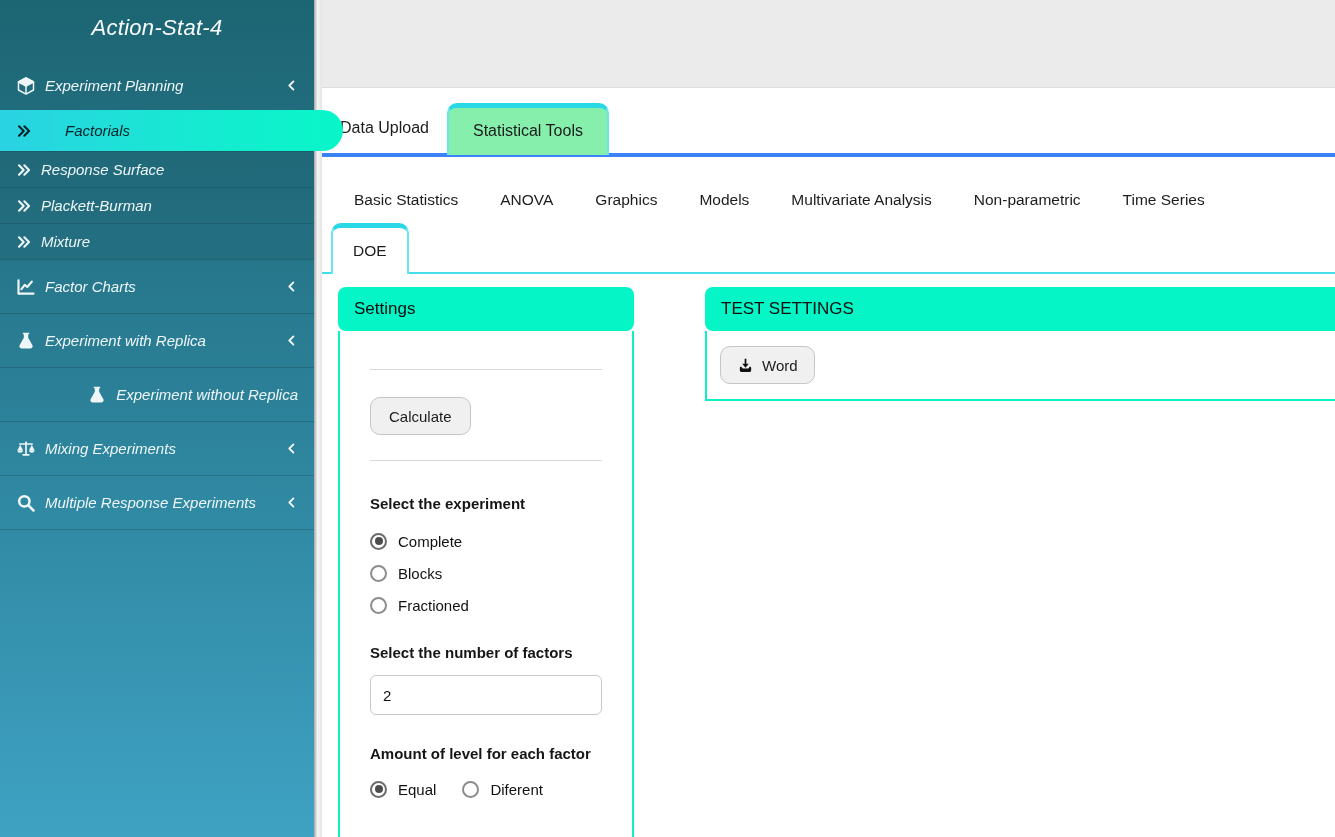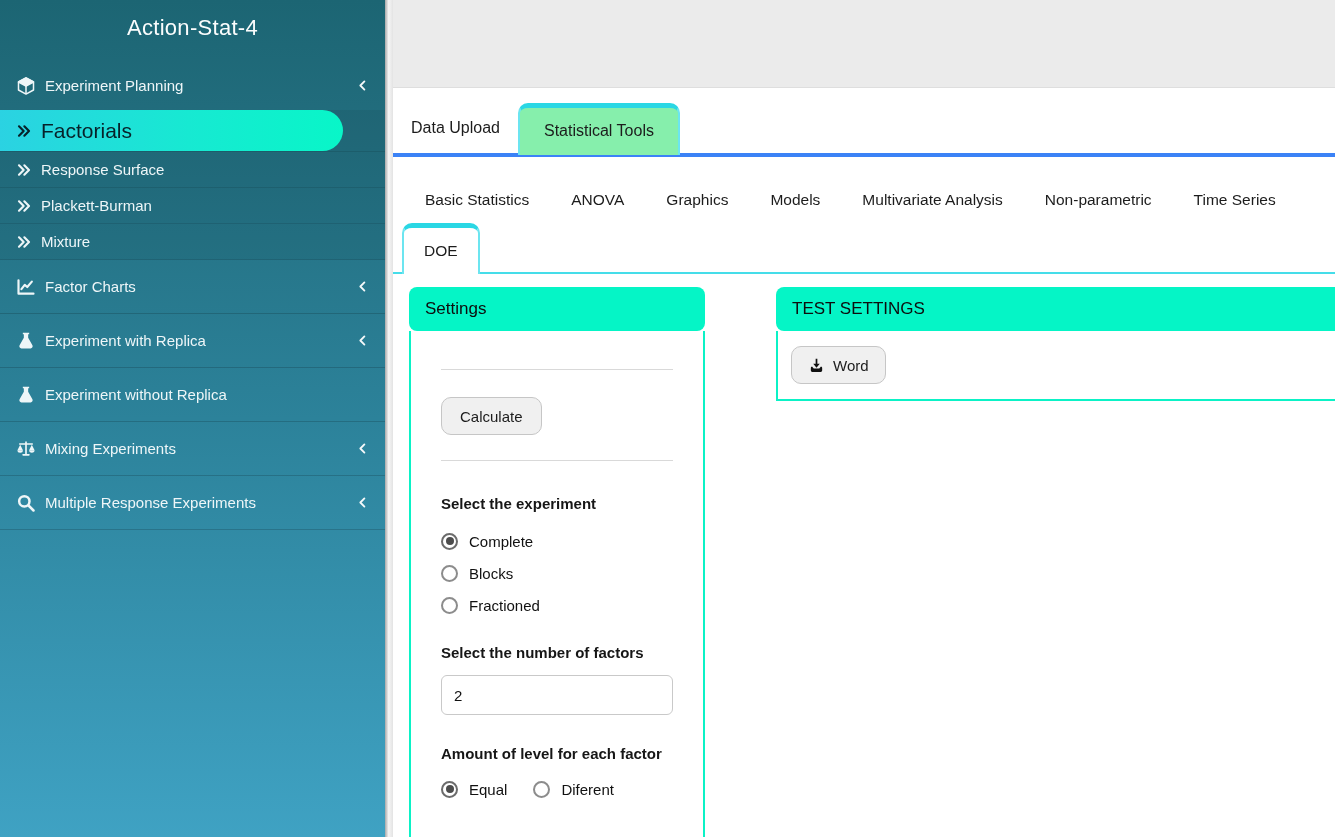--- a/index.html
+++ b/index.html
@@ -1,31 +1,31 @@
 <!DOCTYPE html>
 <html><head>
 <meta charset="utf-8">
 <style>
   * { margin:0; padding:0; box-sizing:border-box; }
   html,body { width:1335px; height:837px; overflow:hidden; font-family:"Liberation Sans", sans-serif; background:#fff; }
   .page { width:1335px; height:837px; display:flex; overflow:hidden; position:relative; }
 
   
-  .sidebar { width:385px; flex-shrink:0; height:837px; background:linear-gradient(180deg,#1c6573 0%,#236f80 18%,#2c829a 50%,#3fa2c3 100%); color:#eef6f8; position:relative; z-index:3; }
+  .sidebar { width:314px; flex-shrink:0; height:837px; background:linear-gradient(180deg,#1c6573 0%,#236f80 18%,#2c829a 50%,#3fa2c3 100%); color:#eef6f8; position:relative; z-index:3;font-style:italic; }
   .sb-title { text-align:center; padding:15px 0 14px; font-size:22px; color:#fbfdfd; letter-spacing:.3px; }
-  .sb-parent { display:flex; align-items:center; height:49px; padding:0 16px; font-size:15px; cursor:pointer; }
+  .sb-parent { display:flex; align-items:center; height:49px; padding:0 16px; font-size:15px; cursor:pointer;justify-content:flex-end; }
   .sb-parent .ic { width:20px; height:20px; margin-right:9px; flex-shrink:0; display:inline-flex; }
   .sb-parent .chev { margin-left:auto; width:13px; height:13px; display:inline-flex; opacity:.95; }
   .sb-group { border-top:1px solid rgba(0,0,0,.16); }
   .sb-group .sb-parent { height:53px; }
   .sb-group:last-of-type { border-bottom:1px solid rgba(0,0,0,.16); }
   .submenu { background:rgba(0,0,0,.06); }
   .sb-sub { display:flex; align-items:center; height:36px; padding:0 16px; font-size:15px; border-top:1px solid rgba(0,0,0,.10); cursor:pointer; }
   .sb-sub .ic { width:16px; height:16px; margin-right:9px; flex-shrink:0; display:inline-flex; }
-  .sb-sub.active { height:41px; width:343px; background:linear-gradient(90deg,#2bd2e2 0%,#17e9d2 55%,#08f6c8 100%); color:#07222a; border-radius:0 21px 21px 0; border-top:none; position:relative; z-index:4; font-size:21px; }
+  .sb-sub.active { height:41px; width:343px; background:linear-gradient(90deg,#2bd2e2 0%,#17e9d2 55%,#08f6c8 100%); color:#07222a; border-radius:0 21px 21px 0; border-top:none; position:relative; z-index:4; font-size:15px;gap:24px; }
   .sb-sub.active .ic svg { stroke:#07222a; }
   .sb-sub .ic svg { stroke:#eef6f8; }
   .spacer-top { height:6px; }
 
   
   .gutter { width:8px; flex-shrink:0; height:837px; background:linear-gradient(90deg,#a8a8a8 0%,#f6f6f6 45%,#e3e3e3 100%); position:relative; z-index:2; }
 
   
   .main { flex:1; height:837px; background:#fff; overflow:hidden; display:flex; flex-direction:column; }
   .topbar { height:88px; background:#ebebeb; border-bottom:1px solid #dedede; flex-shrink:0; }

